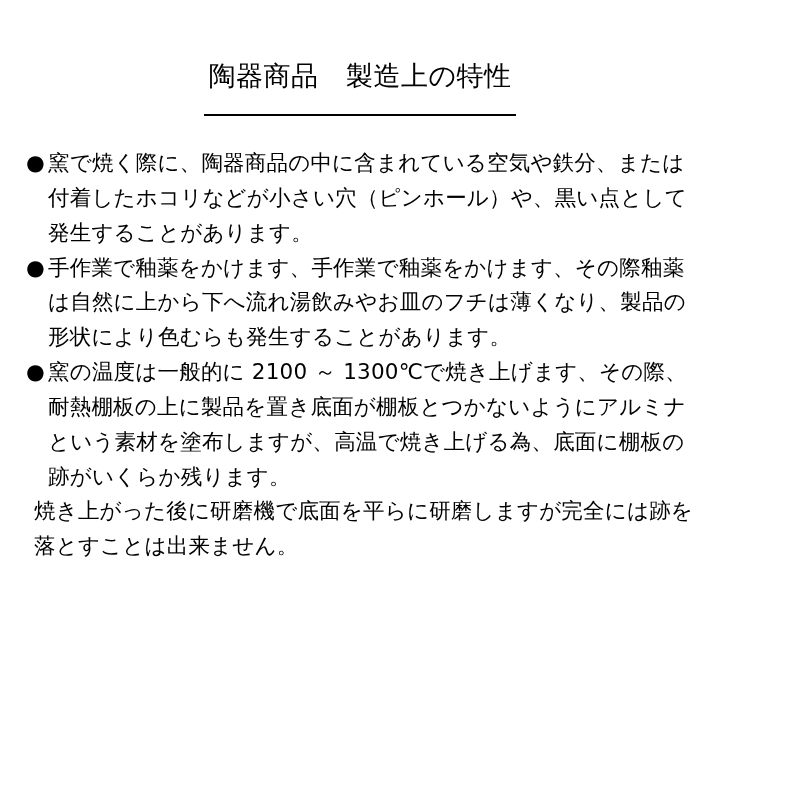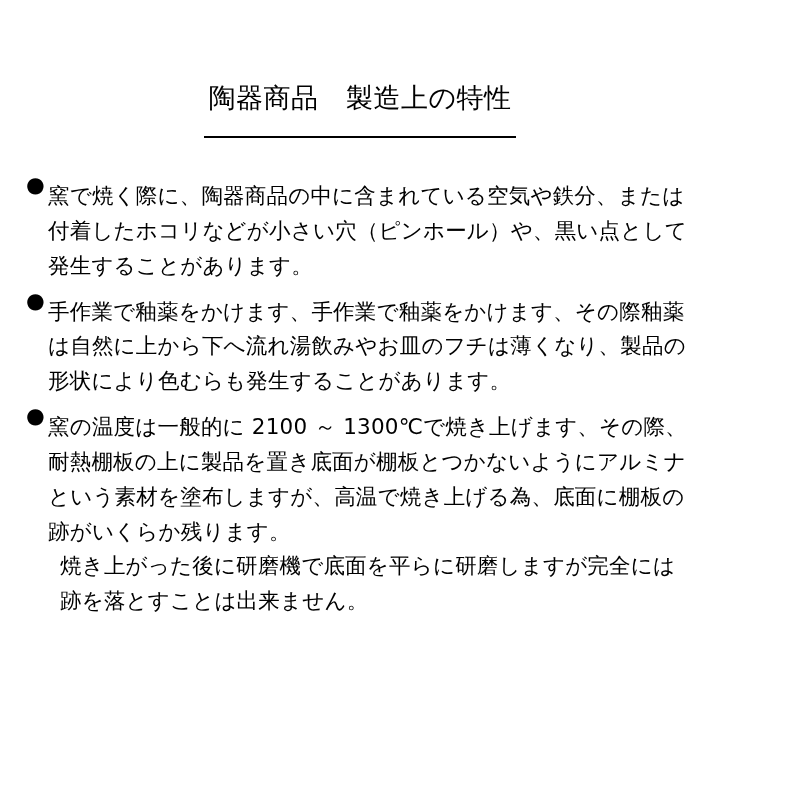--- a/index.html
+++ b/index.html
@@ -11,21 +11,21 @@
     height: 800px;
     background: #ffffff;
     font-family: "DejaVu Sans", "Liberation Sans", sans-serif;
     color: #000000;
     overflow: hidden;
   }
   .page {
     box-sizing: border-box;
     width: 720px;
     height: 800px;
-    padding: 80px 26px 0 26px;
+    padding: 58px 26px 0 26px;
     position: relative;
   }
   .doc-title {
     text-align: center;
     font-size: 27px;
     line-height: 1.3;
     font-weight: 400;
     letter-spacing: 0.5px;
     margin: 0 0 8px 0;
     padding-bottom: 7px;
@@ -61,24 +61,23 @@
   }
   .bullet-mark {
     flex: 0 0 auto;
     width: 22px;
     font-size: 21.5px;
     line-height: 1.62;
   }
   .bullet-text {
     flex: 1 1 auto;
     text-indent: 0;
-    margin-top: 11px;
   }
   .sub-para {
-    margin-left: 34px;
+    margin-left: 8px;
     margin-top: 0;
   }
 </style>
 </head>
 <body>
 
 <div class="page">
 
   <div class="title-wrap">
     <div class="title-inner">

